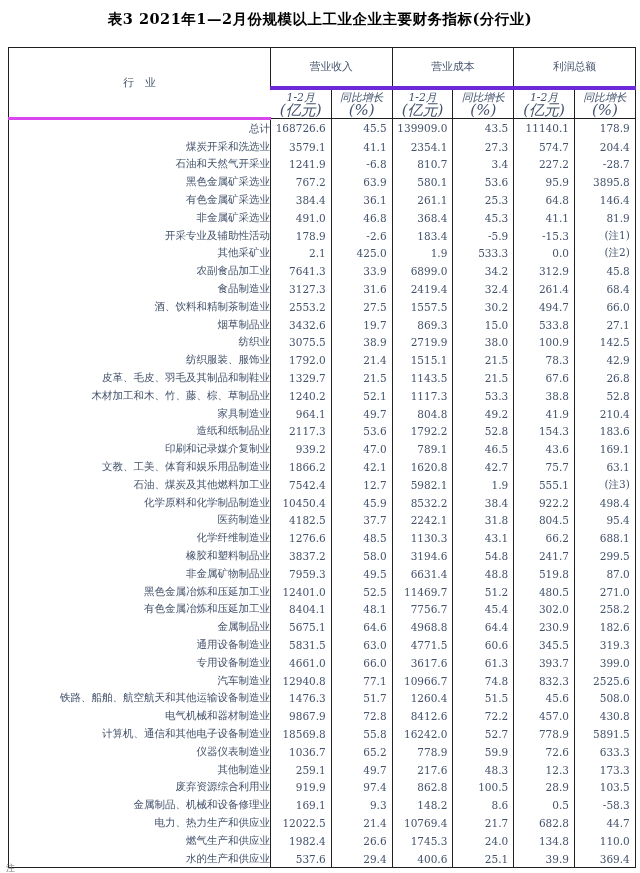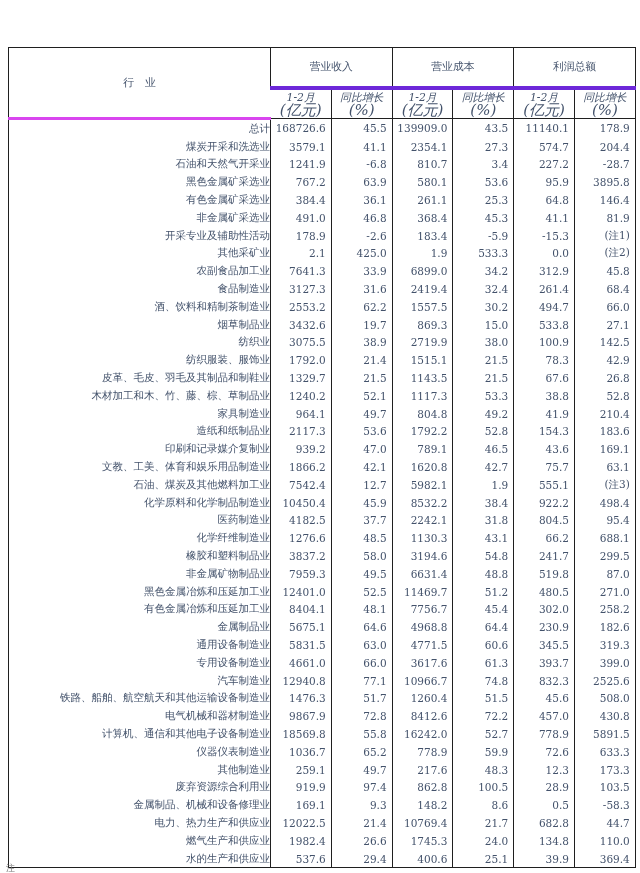--- a/index.html
+++ b/index.html
@@ -47,20 +47,21 @@
   .footnote-mark{
     position:absolute;left:6px;top:862px;
     font-size:9px;color:#777;
   }
 </style>
 </head>
 <body>
 
 <div class="page">
 
+  <div class="title" style="color: rgb(0, 0, 0);">表3 2021年1—2月份规模以上工业企业主要财务指标(分行业)</div>
 
   <table class="stats" style="color: rgb(67, 82, 107);">
     <colgroup>
       <col style="width:262px">
       <col style="width:60.8px">
         <col style="width:60.8px">
       <col style="width:60.8px">
         <col style="width:60.8px">
       <col style="width:60.8px">
         <col style="width:60.8px">
@@ -168,21 +169,21 @@
           <td class="num">3127.3</td>
           <td class="num">31.6</td>
           <td class="num">2419.4</td>
           <td class="num">32.4</td>
           <td class="num">261.4</td>
           <td class="num">68.4</td>
         </tr>
         <tr>
           <td class="ind sub">酒、饮料和精制茶制造业</td>
           <td class="num">2553.2</td>
-          <td class="num">62.2</td>
+          <td class="num">27.5</td>
           <td class="num">1557.5</td>
           <td class="num">30.2</td>
           <td class="num">494.7</td>
           <td class="num">66.0</td>
         </tr>
         <tr>
           <td class="ind sub">烟草制品业</td>
           <td class="num">3432.6</td>
           <td class="num">19.7</td>
           <td class="num">869.3</td>

